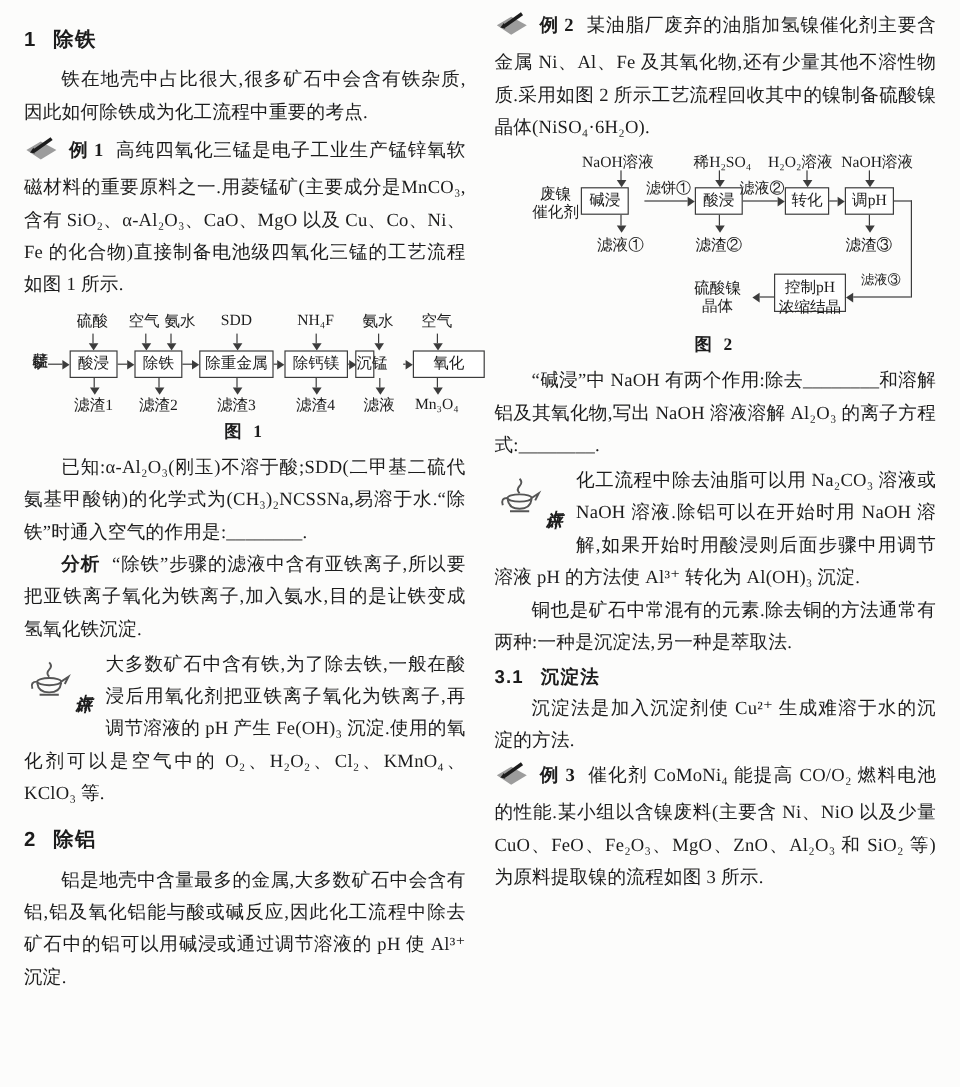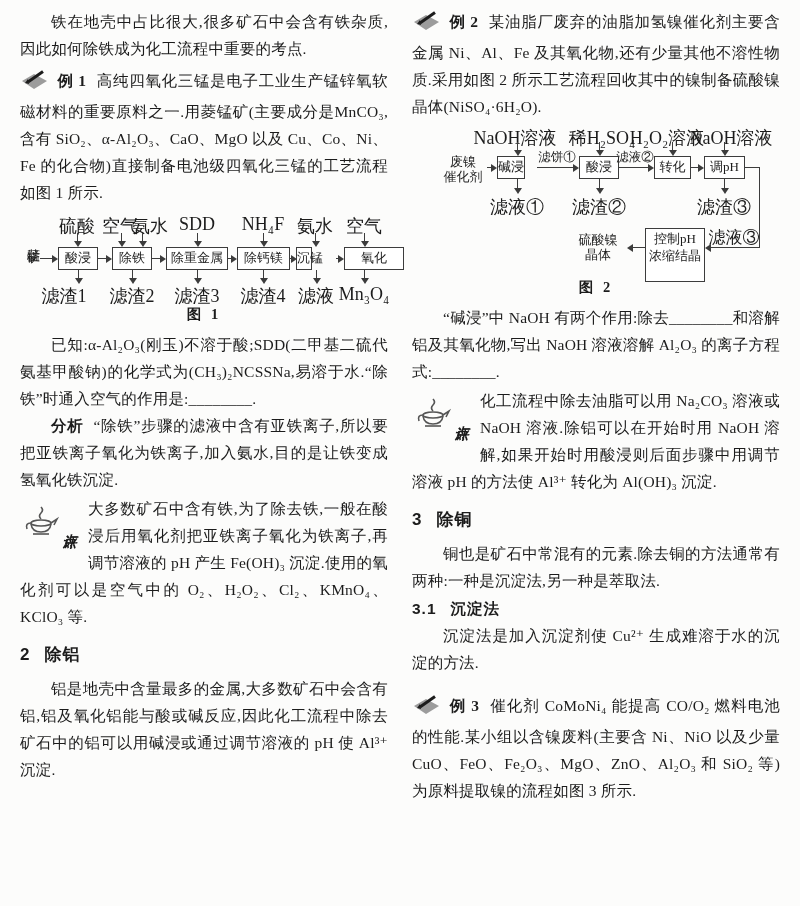--- a/index.html
+++ b/index.html
@@ -42,42 +42,43 @@
     font-size:14px; letter-spacing:2px; line-height:16px;
     font-family:"Liberation Sans","DejaVu Sans",sans-serif;
   }
   
   .fig { position:relative; width:368px; margin:4px 0 6px 0; }
   .fbox {
     position:absolute; border:1.3px solid #3c3c3c; background:#fff;
     font-size:13px; line-height:20px; height:23px; text-align:center;
     white-space:nowrap; font-family:"Liberation Serif",serif;
   }
-  .fbox.two { height:54px; line-height:17px; padding-top:1px; }
-  .flab { position:absolute; font-size:18px; white-space:nowrap; transform:translateX(-50%); }
+  .fbox.two { height:32px; line-height:17px; padding-top:1px; }
+  .flab { position:absolute; font-size:13px; white-space:nowrap; transform:translateX(-50%); }
   .vlab { position:absolute; writing-mode:vertical-rl; font-size:13px; letter-spacing:1px; }
   .twolab { position:absolute; font-size:13px; line-height:15px; text-align:center; }
   .fcap { position:absolute; width:100%; text-align:center; font-weight:bold; font-size:14.5px; letter-spacing:3px; }
   .ar { position:absolute; background:#3c3c3c; }
   .ar.h { height:1.4px; } .ar.v { width:1.4px; }
   .arr-r::after { content:""; position:absolute; right:-6px; top:-3.3px;
     border-left:6px solid #3c3c3c; border-top:4px solid transparent; border-bottom:4px solid transparent; }
   .arr-l::after { content:""; position:absolute; left:-6px; top:-3.3px;
     border-right:6px solid #3c3c3c; border-top:4px solid transparent; border-bottom:4px solid transparent; }
   .arr-d::after { content:""; position:absolute; bottom:-6px; left:-3.3px;
     border-top:6px solid #3c3c3c; border-left:4px solid transparent; border-right:4px solid transparent; }
 </style>
 </head>
 <body>
 
 <div class="page">
 
   <div class="col">
 
 
+    <h2 class="sec"><span class="num">1</span><span>除铁</span></h2>
 
     <p class="para">铁在地壳中占比很大,很多矿石中会含有铁杂质,因此如何除铁成为化工流程中重要的考点.</p>
 
     <p class="para ex" style="margin-top:5px">
       <span class="exicon"><svg width="30" height="21" viewBox="0 0 30 21">
             <polygon points="2,12 14,5 27,12 14,20" fill="#9c9c9c"></polygon>
             <polygon points="5,14 9,15 8,10" fill="#1c1c1c"></polygon>
             <path d="M8,13 L23,2.5" stroke="#1c1c1c" stroke-width="3" fill="none"></path>
           </svg></span><b>例 1</b><span>高纯四氧化三锰是电子工业生产锰锌氧软磁材料的重要原料之一.用菱锰矿(主要成分是MnCO₃,含有 SiO₂、α-Al₂O₃、CaO、MgO 以及 Cu、Co、Ni、Fe 的化合物)直接制备电池级四氧化三锰的工艺流程如图 1 所示.</span>
     </p>
@@ -115,21 +116,21 @@
       <div class="ar h arr-r" style="left:270px;top:48px;width:1px"></div>
       <div class="ar h arr-r" style="left:316px;top:48px;width:2px"></div>
 
       <div class="ar v arr-d" style="left:58px;top:60px;height:8px"></div>
       <div class="ar v arr-d" style="left:112px;top:60px;height:8px"></div>
       <div class="ar v arr-d" style="left:177px;top:60px;height:8px"></div>
       <div class="ar v arr-d" style="left:243px;top:60px;height:8px"></div>
       <div class="ar v arr-d" style="left:296px;top:60px;height:8px"></div>
       <div class="ar v arr-d" style="left:344px;top:60px;height:8px"></div>
 
-      <span class="flab" style="left:44px;top:74px">滤渣1</span>
+      <span class="flab" style="left:58px;top:74px">滤渣1</span>
       <span class="flab" style="left:112px;top:74px">滤渣2</span>
       <span class="flab" style="left:177px;top:74px">滤渣3</span>
       <span class="flab" style="left:243px;top:74px">滤渣4</span>
       <span class="flab" style="left:296px;top:74px">滤液</span>
       <span class="flab" style="left:344px;top:74px">Mn₃O₄</span>
       <div class="fcap" style="top:95px">图 1</div>
     </div>
 
     <p class="para">已知:α-Al₂O₃(刚玉)不溶于酸;SDD(二甲基二硫代氨基甲酸钠)的化学式为(CH₃)₂NCSSNa,易溶于水.“除铁”时通入空气的作用是:________.</p>
 
@@ -175,41 +176,41 @@
       <span class="flab" style="left:319px;top:2px">NaOH溶液</span>
 
       <div class="ar v arr-d" style="left:105px;top:18px;height:8px"></div>
       <div class="ar v arr-d" style="left:187px;top:18px;height:8px"></div>
       <div class="ar v arr-d" style="left:260px;top:18px;height:8px"></div>
       <div class="ar v arr-d" style="left:312px;top:18px;height:8px"></div>
 
       <div class="twolab" style="left:28px;top:30px;width:46px"><span>废镍</span><br><span>催化剂</span></div>
       <div class="ar h arr-r" style="left:75px;top:43px;width:4px"></div>
 
-      <div class="fbox" style="left:85px;top:32px;width:28px">碱浸</div>
+      <div class="fbox" style="left:72px;top:32px;width:40px">碱浸</div>
       <div class="fbox" style="left:167px;top:32px;width:40px">酸浸</div>
       <div class="fbox" style="left:242px;top:32px;width:37px">转化</div>
       <div class="fbox" style="left:292px;top:32px;width:41px">调pH</div>
 
       <div class="ar h arr-r" style="left:125px;top:43px;width:36px"></div>
       <span class="flab" style="left:145px;top:25px;font-size:12.5px">滤饼①</span>
       <div class="ar h arr-r" style="left:207px;top:43px;width:29px"></div>
       <span class="flab" style="left:223px;top:25px;font-size:12.5px">滤液②</span>
       <div class="ar h arr-r" style="left:279px;top:43px;width:7px"></div>
 
       <div class="ar v arr-d" style="left:105px;top:55px;height:9px"></div>
       <div class="ar v arr-d" style="left:187px;top:55px;height:9px"></div>
       <div class="ar v arr-d" style="left:312px;top:55px;height:9px"></div>
       <span class="flab" style="left:105px;top:71px">滤液①</span>
       <span class="flab" style="left:187px;top:71px">滤渣②</span>
       <span class="flab" style="left:312px;top:71px">滤渣③</span>
 
       <div class="ar h" style="left:333px;top:43px;width:15px"></div>
       <div class="ar v" style="left:347px;top:43px;height:81px"></div>
-      <span class="flab" style="left:322px;top:102px;font-size:17px">滤液③</span>
+      <span class="flab" style="left:322px;top:102px;font-size:11px">滤液③</span>
       <div class="ar h arr-l" style="left:299px;top:123px;width:48px"></div>
       <div class="fbox two" style="left:233px;top:104px;width:60px"><span>控制pH</span><br><span>浓缩结晶</span></div>
       <div class="ar h arr-l" style="left:221px;top:123px;width:12px"></div>
       <div class="twolab" style="left:158px;top:108px;width:56px"><span>硫酸镍</span><br><span>晶体</span></div>
       <div class="fcap" style="top:154px">图 2</div>
     </div>
 
     <p class="para">“碱浸”中 NaOH 有两个作用:除去________和溶解铝及其氧化物,写出 NaOH 溶液溶解 Al₂O₃ 的离子方程式:________.</p>
 
 
@@ -223,29 +224,28 @@
               <path d="M31 19 l6 -4 l-3 6"></path>
               <path d="M11 19 q-6 0 -4 6"></path>
               <path d="M13 30 h16"></path>
             </g>
           </svg>
         <span class="clabel">点评</span>
       </span>
       <span>化工流程中除去油脂可以用 Na₂CO₃ 溶液或 NaOH 溶液.除铝可以在开始时用 NaOH 溶解,如果开始时用酸浸则后面步骤中用调节溶液 pH 的方法使 Al³⁺ 转化为 Al(OH)₃ 沉淀.</span>
     </div>
 
-    <h2 class="sec"><span class="num">3</span><span>除铜</span></h2>
 
     <p class="para">铜也是矿石中常混有的元素.除去铜的方法通常有两种:一种是沉淀法,另一种是萃取法.</p>
 
     <h3 class="subsec"><span class="num">3.1</span><span>沉淀法</span></h3>
 
     <p class="para">沉淀法是加入沉淀剂使 Cu²⁺ 生成难溶于水的沉淀的方法.</p>
 
-    <p class="para ex" style="margin-top:16px">
+    <p class="para ex" style="margin-top:2px">
       <span class="exicon"><svg width="30" height="21" viewBox="0 0 30 21">
             <polygon points="2,12 14,5 27,12 14,20" fill="#9c9c9c"></polygon>
             <polygon points="5,14 9,15 8,10" fill="#1c1c1c"></polygon>
             <path d="M8,13 L23,2.5" stroke="#1c1c1c" stroke-width="3" fill="none"></path>
           </svg></span><b>例 3</b><span>催化剂 CoMoNi₄ 能提高 CO/O₂ 燃料电池的性能.某小组以含镍废料(主要含 Ni、NiO 以及少量 CuO、FeO、Fe₂O₃、MgO、ZnO、Al₂O₃ 和 SiO₂ 等)为原料提取镍的流程如图 3 所示.</span>
     </p>
   </div>
 </div>
 
 </body></html>

